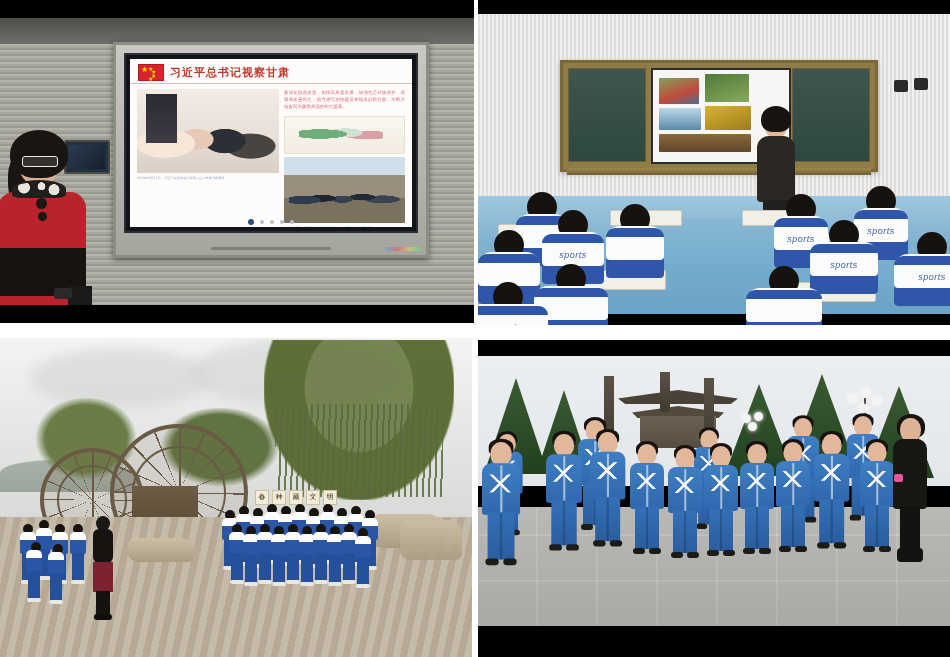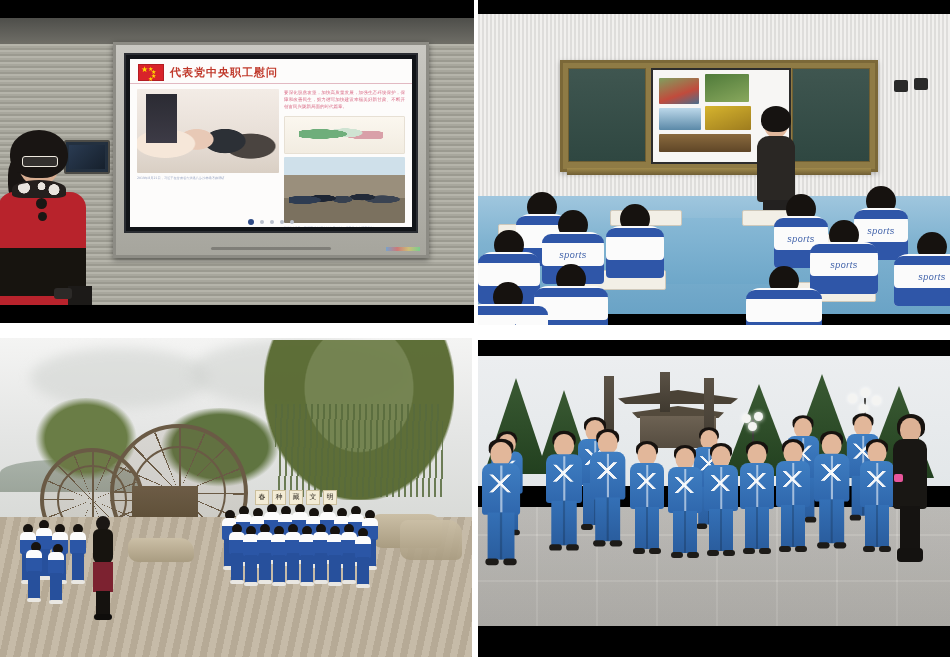--- a/index.html
+++ b/index.html
@@ -296,21 +296,21 @@
           <div class="slide">
 
             <div class="slide-head">
               <div class="flag">
                 <span class="star s1">★</span>
                   <span class="star s2">★</span>
                 <span class="star s3">★</span>
                   <span class="star s4">★</span>
                 <span class="star s5">★</span>
               </div>
-              <div class="slide-title">代表党中央职工慰问</div>
+              <div class="slide-title">习近平总书记视察甘肃</div>
             </div>
 
             <div class="slide-body">
               <div class="slide-col-l">
                 <div class="ph ph-meeting"></div>
                 <div class="slide-cap">2019年8月21日，习近平在甘肃省古浪县八步沙林场考察调研</div>
               </div>
               <div class="slide-col-r">
                 <div class="slide-text">要深化脱贫攻坚，加快高质量发展，加强生态环境保护，保障和改善民生，努力谱写加快建设幸福美好新甘肃、不断开创富民兴陇新局面的时代篇章。</div>
                 <div class="ph ph-scroll"></div>

